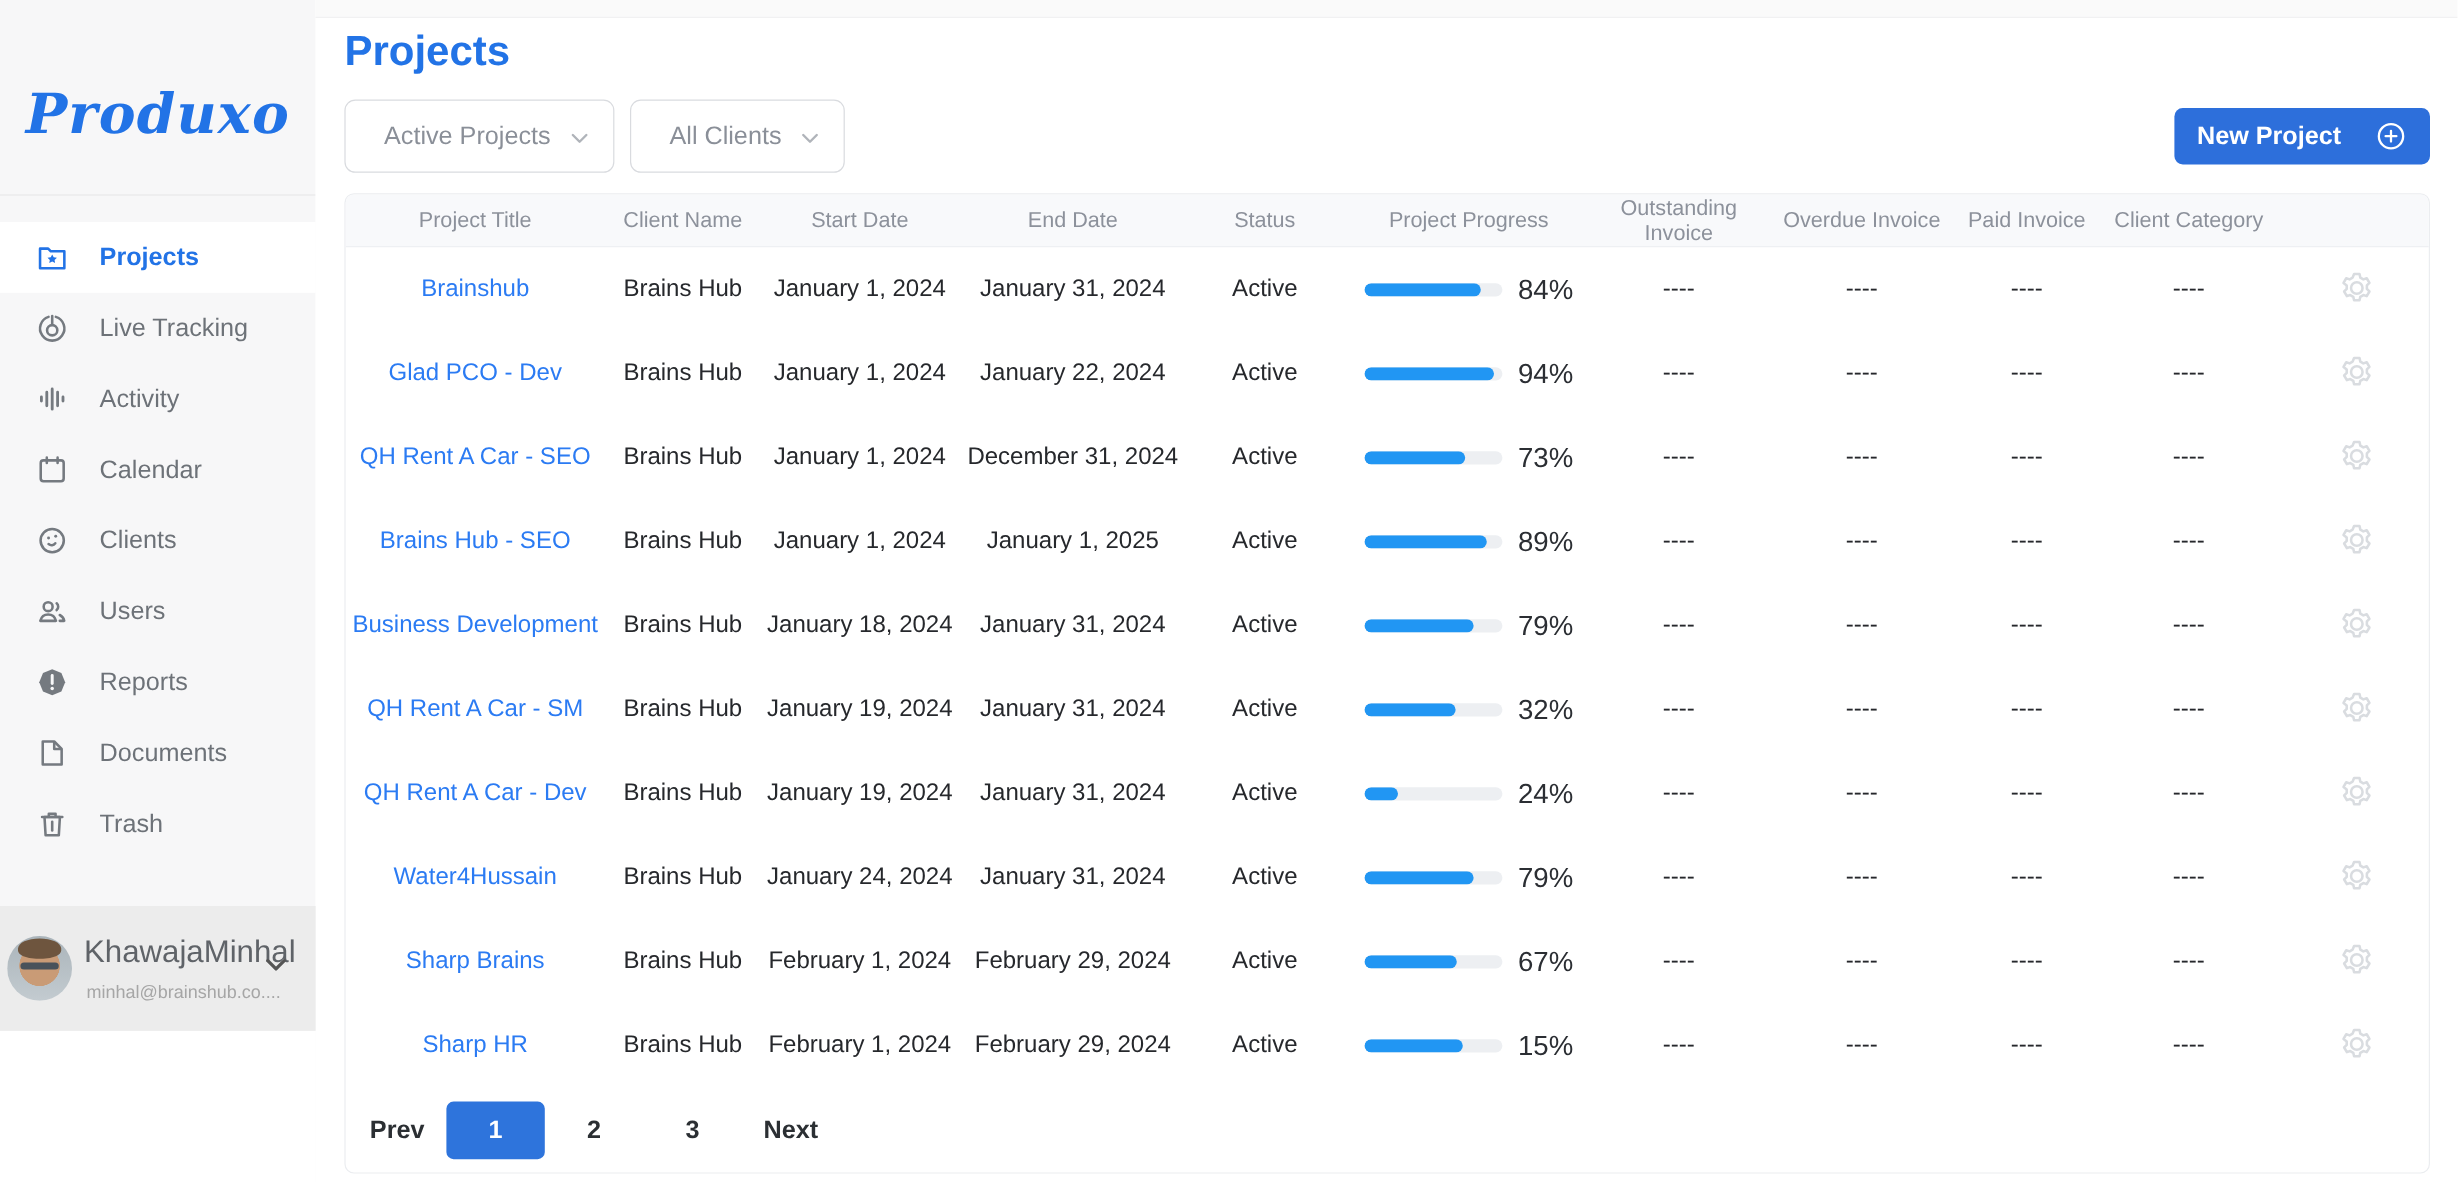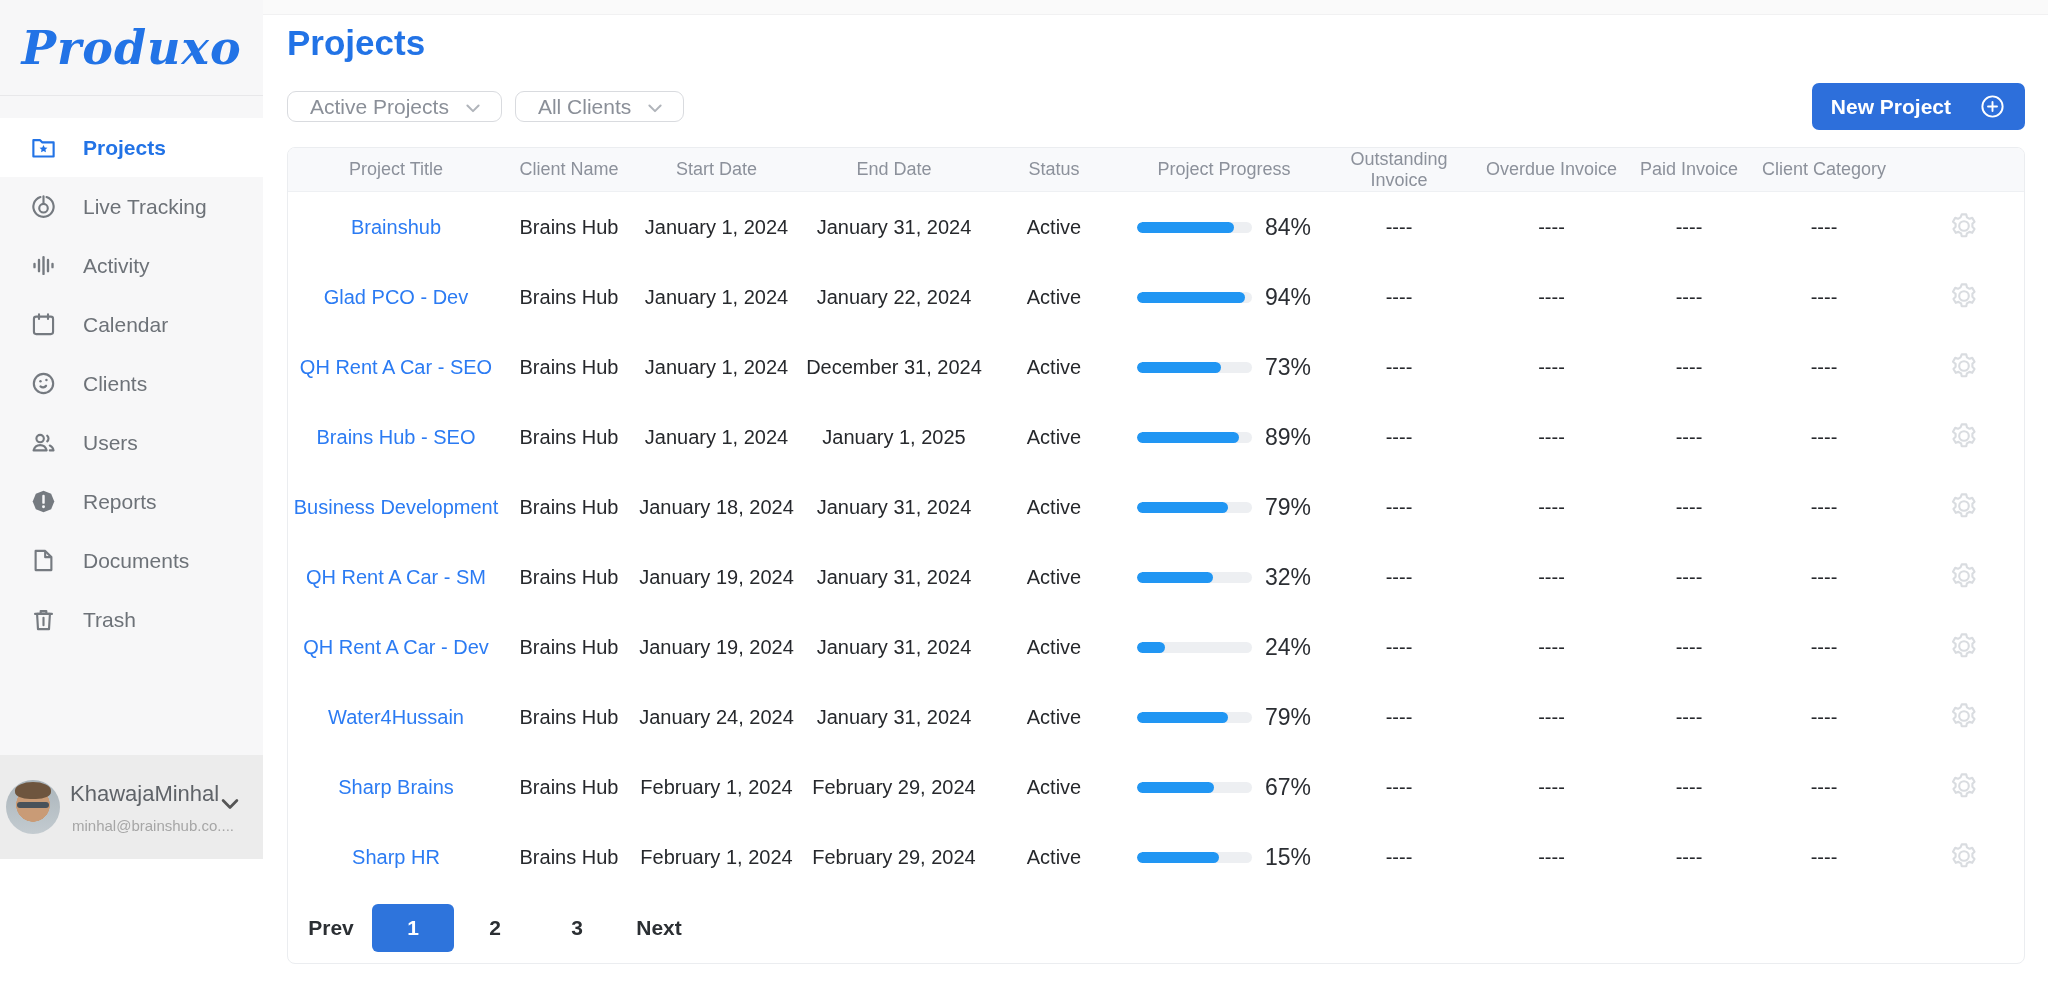--- a/index.html
+++ b/index.html
@@ -3,46 +3,46 @@
 <meta charset="utf-8">
 <style>
   * { margin:0; padding:0; box-sizing:border-box; }
   html,body { width:2048px; height:985px; overflow:hidden; }
   body { font-family:"Liberation Sans", sans-serif; background:#fff; }
 
   .app { display:flex; width:2048px; height:985px; }
 
   
   .sidebar { width:263px; background:#f7f7f8; display:flex; flex-direction:column; flex-shrink:0; }
-  .logo-area { height:96px; display:flex; align-items:center; justify-content:center; border-bottom:1px solid #e8e8ea; }
+  .logo-area { height:135px; display:flex; align-items:center; justify-content:center; border-bottom:1px solid #e8e8ea;margin-top:28px; }
   .logo { font-family:"DejaVu Serif", serif; font-style:italic; font-weight:bold; font-size:46px; color:var(--accent,#2b74e2); letter-spacing:1px; }
   .nav { padding-top:22px; }
   .nav-item { height:59px; display:flex; align-items:center; padding-left:30px; color:#6d7278; font-size:21px; cursor:pointer; }
   .nav-item .nav-icon { width:27px; height:27px; margin-right:26px; display:flex; align-items:center; justify-content:center; color:#757a80; }
   .nav-item .nav-icon svg { width:27px; height:27px; }
   .nav-item.active { background:#ffffff; color:var(--accent,#1a73e8); font-weight:bold; }
   .nav-item.active .nav-icon { color:var(--accent,#1a73e8); }
 
   .user-panel { margin-top:auto; background:#ececec; height:104px; display:flex; align-items:center; position:relative; padding-left:6px; cursor:pointer; }
   .avatar { width:54px; height:54px; border-radius:50%; position:relative; overflow:hidden; flex-shrink:0;
             background: radial-gradient(circle at 50% 46%, #c99b76 0 42%, transparent 43%), linear-gradient(180deg,#aab4ba 0%, #c3cbd0 100%); }
   .avatar::before { content:''; position:absolute; top:4%; left:16%; right:16%; height:32%; border-radius:50% 50% 42% 42%; background:#6e553e; }
   .avatar::after { content:''; position:absolute; top:40%; left:21%; right:21%; height:11%; background:#49525a; border-radius:3px; }
   .user-meta { margin-left:10px; }
-  .user-name { font-size:22px; color:#5f6368; }
+  .user-name { font-size:26px; color:#5f6368; }
   .user-email { font-size:15px; color:#a6a6a6; margin-top:10px; margin-left:2px; }
   .user-chevron { position:absolute; right:22px; top:38px; color:#555; width:22px; height:22px; }
   .sidebar-bottom { height:126px; background:#fff; }
 
   
   .main { flex:1; background:#fff; display:flex; flex-direction:column; }
   .top-strip { height:15px; background:#fafafa; border-bottom:1px solid #f1f1f2; }
   .page-title { margin:8px 0 0 24px; font-size:35px; font-weight:bold; color:var(--accent,#2273e6); }
   .toolbar { display:flex; align-items:center; margin:20px 23px 0 24px; }
-  .filter-btn { height:31px; border:1px solid #d9dbdf; border-radius:9px; background:#fff; padding:0 18px 0 22px;
+  .filter-btn { height:61px; border:1px solid #d9dbdf; border-radius:9px; background:#fff; padding:0 18px 0 32px;
                 color:#8a8f98; font-size:21px; display:flex; align-items:center; gap:14px; margin-right:13px; cursor:pointer; }
   .filter-btn .chev { width:20px; height:20px; color:#b0b4ba; margin-top:3px; }
   .new-project-btn { margin-left:auto; height:47px; background:var(--button-blue,#2d6fdb); color:#fff; border:none; border-radius:7px;
                      font-size:21px; font-weight:bold; padding:0 19px; display:flex; align-items:center; gap:28px; cursor:pointer;
                      font-family:"Liberation Sans", sans-serif; }
   .new-project-btn svg { width:27px; height:27px; }
 
   
   .card { margin:17px 23px 0 24px; border:1px solid #ebedf0; border-radius:8px; background:#fff; overflow:hidden; }
   .grid-cols { display:grid; grid-template-columns:216px 130px 165px 190px 130px 210px 140px 165px 110px 160px 120px; align-items:center; }

